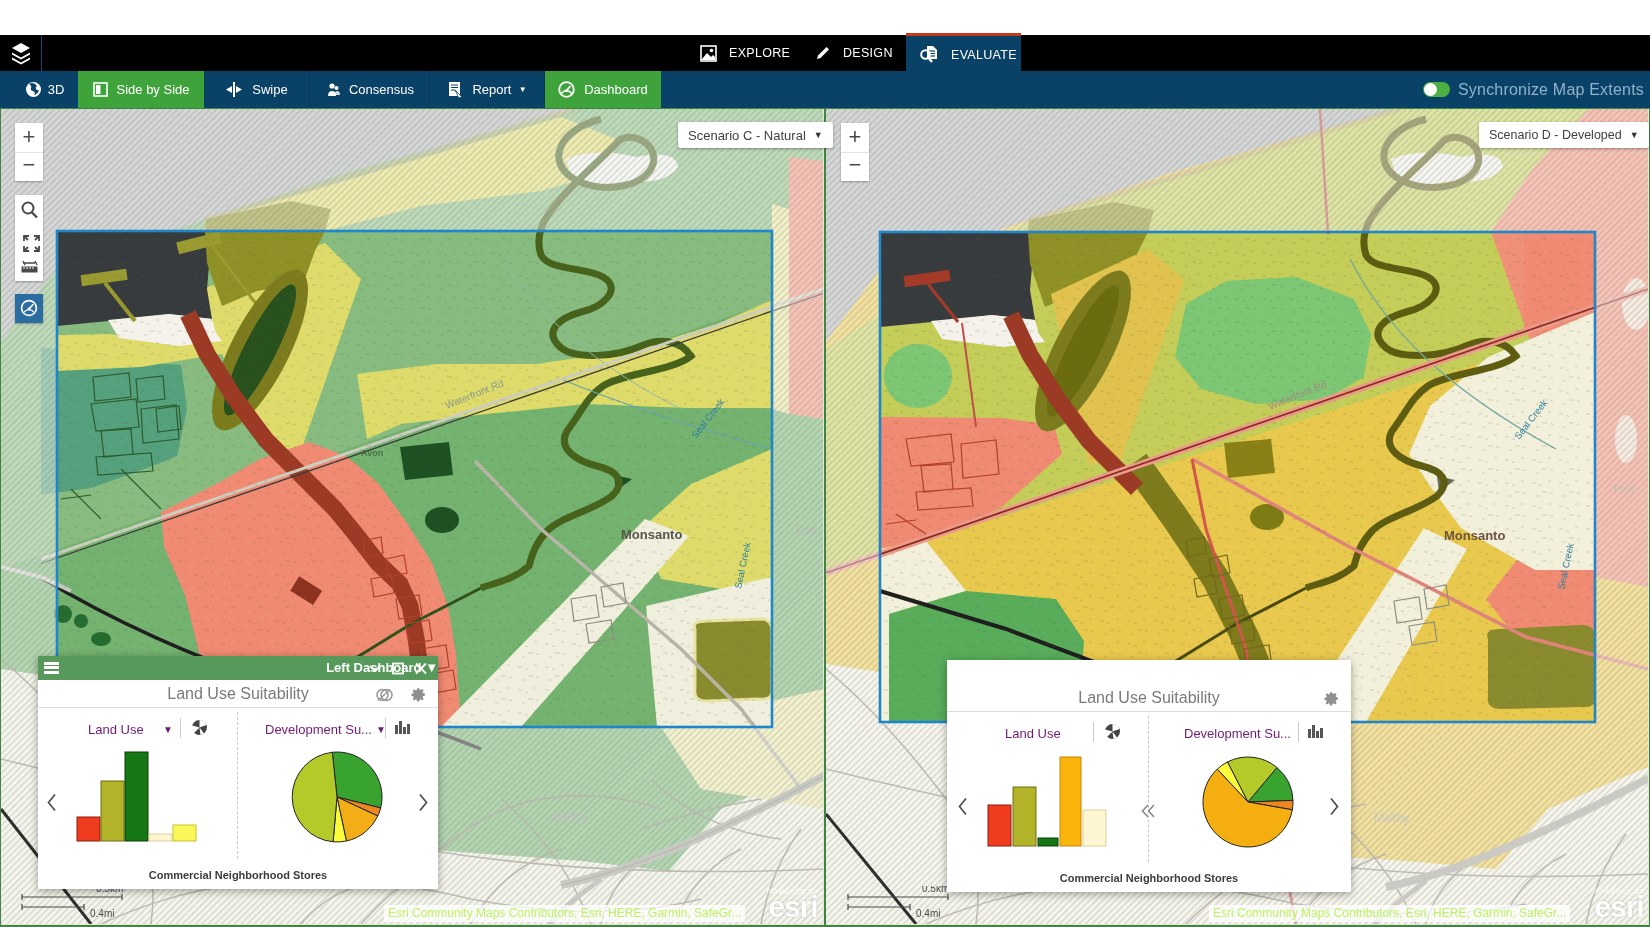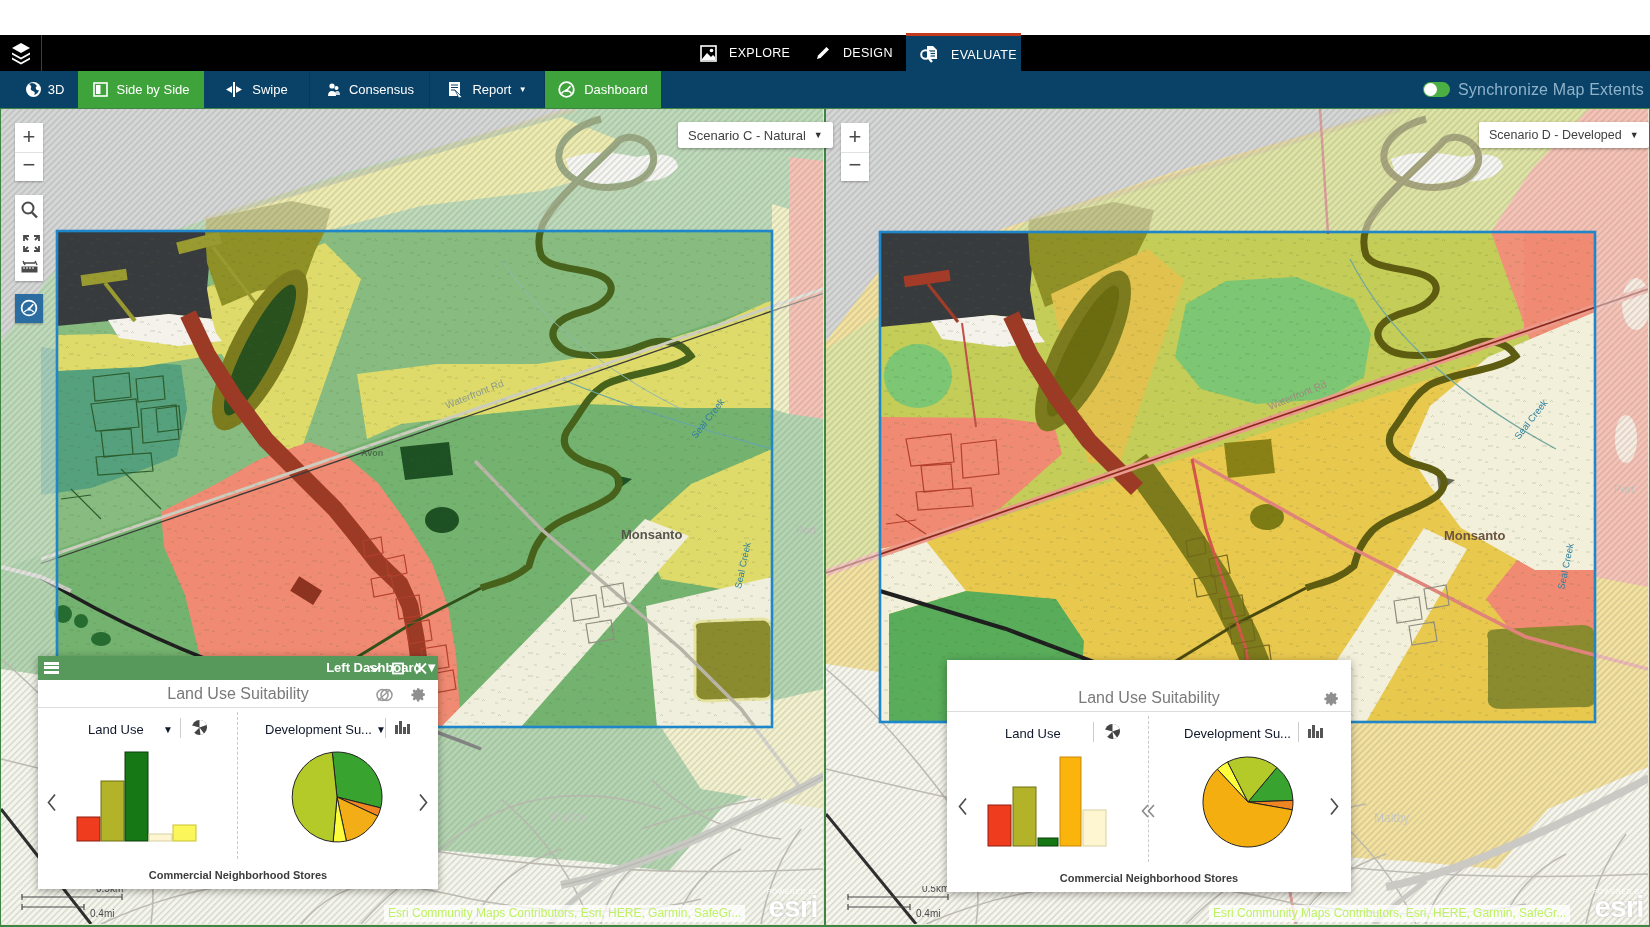--- a/index.html
+++ b/index.html
@@ -45,21 +45,21 @@
 .esrilogo .big { font-size:30px; font-weight:bold; text-align:center; line-height:24px; letter-spacing:-1px; text-shadow:0 0 2px rgba(120,120,120,.5); }
 
 .dash { position:absolute; background:#fff; box-shadow:0 2px 8px rgba(0,0,0,.35); }
 .dashhead { height:24px; background:#57985b; position:relative; color:#fff; }
 .dashhead .ttl { position:absolute; left:0; right:0; top:4px; text-align:right; font-size:13px; font-weight:bold; }
 .dashhead .hb { position:absolute; left:6px; top:6px; width:15px; height:11px; }
 .dashhead .hb div { height:2.6px; background:#fff; margin-bottom:1.9px; }
 .dtitle { position:absolute; left:0; right:0; top:24px; height:28px; border-bottom:1px solid #ddd; color:#7a7a7a; font-size:16px; text-align:center; line-height:28px; }
 .dcap { position:absolute; left:0; right:0; bottom:8px; text-align:center; font-weight:bold; font-size:11px; color:#3c3c3c; }
 .chevL,.chevR { position:absolute; color:#4d4d4d; font-size:17px; top:137px; }
-.dlbl { position:absolute; color:#0f172a; font-size:13px; top:66px; }
+.dlbl { position:absolute; color:#701a75; font-size:13px; top:66px; }
 </style>
 </head>
 <body>
 <div id="app">
 
   <div id="maps">
     <div class="mappanel" id="mapL">
 <svg class="mapsvg" width="822" height="815" viewBox="0 0 822 815">
 <defs>
 <pattern id="hatch" width="4.6" height="4.6" patternTransform="rotate(45)" patternUnits="userSpaceOnUse">

